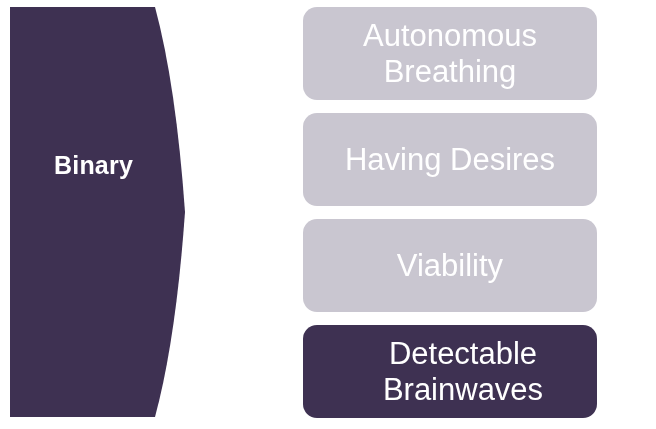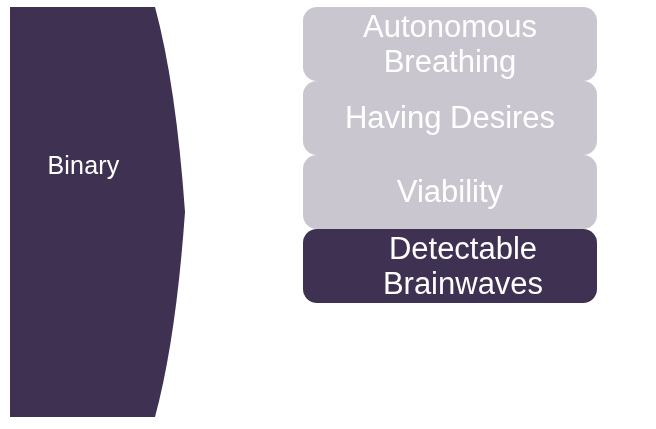--- a/index.html
+++ b/index.html
@@ -20,39 +20,39 @@
     left: 0;
     top: 0;
     width: 200px;
     height: 429px;
   }
   .arrow-shape {
     fill: var(--arrow-fill, #3e3152);
   }
   .arrow-label {
     position: absolute;
-    left: 10px;
+    left: 20px;
     top: 0;
     width: 147px;
     height: 331px;
     display: flex;
     align-items: center;
     justify-content: center;
     color: var(--label-text, #ffffff);
-    font-weight: normal;
+    font-weight: bold;
     font-size: 25px;
     letter-spacing: 0.2px;
     pointer-events: none;
   }
   .stages {
     position: absolute;
     left: 303px;
     top: 7px;
     width: 294px;
-    height: 296px;
+    height: 411px;
     display: flex;
     flex-direction: column;
     justify-content: space-between;
   }
   .stage-box {
     box-sizing: border-box;
     width: 294px;
     height: 93px;
     border-radius: 14px;
     background: var(--stage-fill, #c9c6d0);

